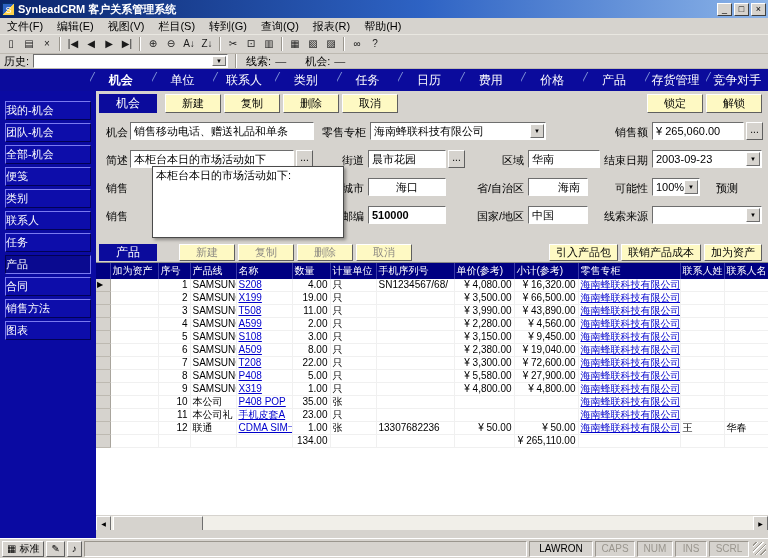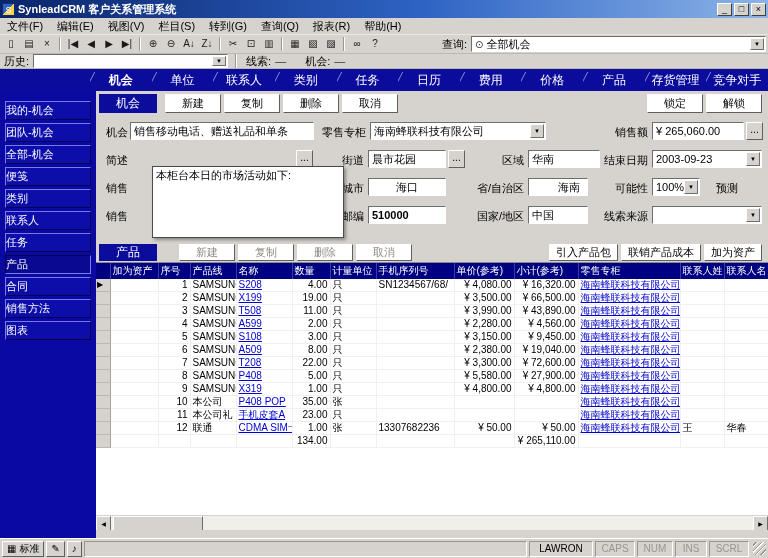--- a/index.html
+++ b/index.html
@@ -43,21 +43,21 @@
   .sidebar{width:96px;background:#0a0aa2;padding-top:7px;}
   .sitem{height:19px;margin:3px 5px;border:1px solid;border-color:#7a7af0 #020254 #020254 #7a7af0;color:#fff;font-size:11px;line-height:17px;text-align:left;background:#0d0daa;white-space:nowrap;overflow:hidden;}
   .sitem.active{border-color:#020254 #7a7af0 #7a7af0 #020254;background:#0a0a90;}
   .main{flex:1;display:flex;flex-direction:column;background:#d6d3ce;min-width:0;}
 
   
   .secbar{height:25px;display:flex;align-items:center;padding:2px 3px;}
   .secbar.prod{height:20px;}
   .chip{width:58px;height:19px;background:#0b0b9c;color:#fff;font-size:12px;line-height:19px;text-align:center;margin-right:8px;flex:none;}
   .secbar.prod .chip{margin-right:22px;height:17px;line-height:17px;}
-  .btn{height:19px;background:#ffffff;border:1px solid;border-color:#fff #5f5f5f #5f5f5f #fff;font-size:11px;line-height:17px;text-align:center;margin-right:3px;padding:0 6px;min-width:56px;white-space:nowrap;}
+  .btn{height:19px;background:#fef9c3;border:1px solid;border-color:#fff #5f5f5f #5f5f5f #fff;font-size:11px;line-height:17px;text-align:center;margin-right:3px;padding:0 6px;min-width:56px;white-space:nowrap;}
   .secbar.prod .btn{height:17px;line-height:15px;}
   .btn.disabled{color:#8e8b84;}
   .rgroup{margin-left:auto;display:flex;}
 
   
   .form{height:126px;position:relative;font-size:11px;}
   .flbl{position:absolute;height:14px;line-height:14px;text-align:right;white-space:nowrap;}
   .fin{position:absolute;height:18px;background:#fff;border:1px solid;border-color:#6e6e6e #fff #fff #6e6e6e;padding:2px 3px;line-height:13px;white-space:nowrap;overflow:hidden;}
   .fdd{padding-right:16px;}
   .dots{position:absolute;width:17px;height:18px;background:#d6d3ce;border:1px solid;border-color:#fff #5f5f5f #5f5f5f #fff;text-align:center;line-height:14px;font-size:10px;}
@@ -128,28 +128,20 @@
     <span class="tico">✂</span>
     <span class="tico">⊡</span>
     <span class="tico">▥</span>
     <span class="tsep"></span>
     <span class="tico">▦</span>
     <span class="tico">▧</span>
     <span class="tico">▨</span>
     <span class="tsep"></span>
     <span class="tico">∞</span>
     <span class="tico">?</span>
-    <div class="qgroup">
-      <span class="qlabel">查询:</span>
-      <div class="qdd">
-        <span class="qradio">⊙</span>
-        <span>全部机会</span>
-        <span class="ddarrow">▼</span>
-      </div>
-    </div>
   </div>
 
   <div class="toolbar2">
     <span>历史:</span>
     <div class="hdd">
       <span></span>
       <span class="ddarrow">▼</span>
     </div>
     <span class="tsep"></span>
     <span style="margin-left:6px;">线索:</span>
@@ -206,20 +198,21 @@
 
         <span class="flbl" style="left:2px;top:9px;width:30px;">机会</span>
         <div class="fin" style="left:34px;top:6px;width:184px;">销售移动电话、赠送礼品和单条</div>
         <span class="flbl" style="left:222px;top:9px;width:48px;">零售专柜</span>
         <div class="fin fdd" style="left:274px;top:6px;width:176px;"><span>海南蜂联科技有限公司</span><span class="ddarrow">▼</span></div>
         <span class="flbl" style="left:500px;top:9px;width:52px;">销售额</span>
         <div class="fin" style="left:556px;top:6px;width:92px;">¥ 265,060.00</div>
         <div class="dots" style="left:650px;top:6px;">...</div>
 
         <span class="flbl" style="left:2px;top:37px;width:30px;">简述</span>
+        <div class="fin" style="left:34px;top:34px;width:164px;">本柜台本日的市场活动如下</div>
         <div class="dots" style="left:200px;top:34px;">...</div>
         <span class="flbl" style="left:244px;top:37px;width:24px;">街道</span>
         <div class="fin" style="left:272px;top:34px;width:78px;">晨市花园</div>
         <div class="dots" style="left:352px;top:34px;">...</div>
         <span class="flbl" style="left:376px;top:37px;width:52px;">区域</span>
         <div class="fin" style="left:432px;top:34px;width:72px;">华南</div>
         <span class="flbl" style="left:500px;top:37px;width:52px;">结束日期</span>
         <div class="fin fdd" style="left:556px;top:34px;width:110px;"><span>2003-09-23</span><span class="ddarrow">▼</span></div>
 
         <span class="flbl" style="left:2px;top:65px;width:30px;">销售</span>

